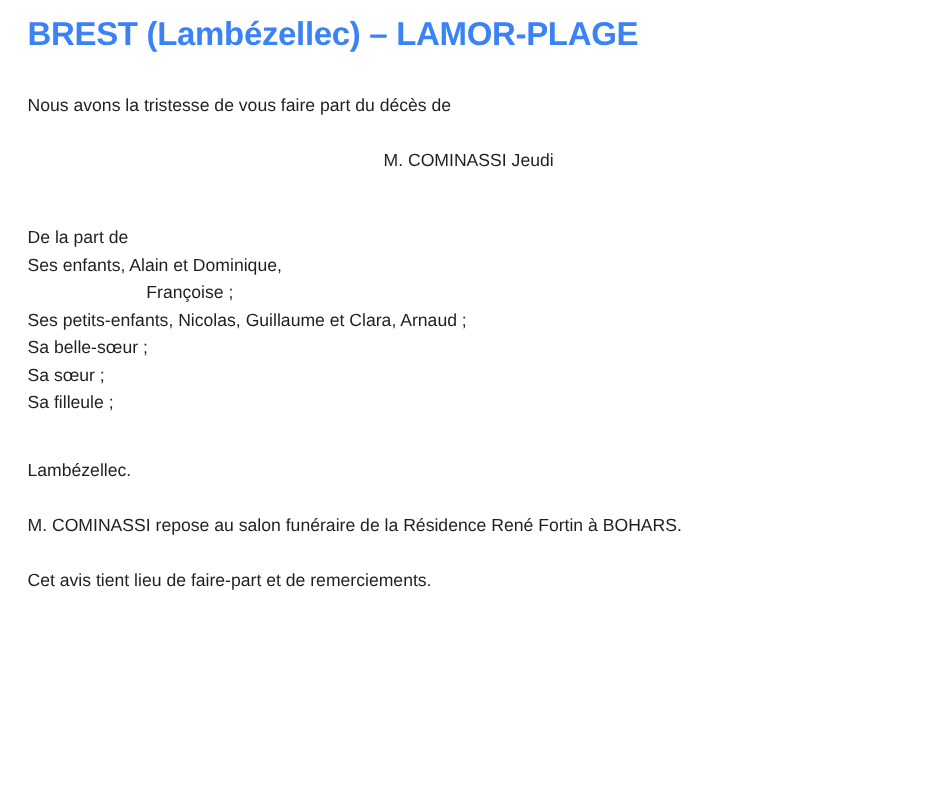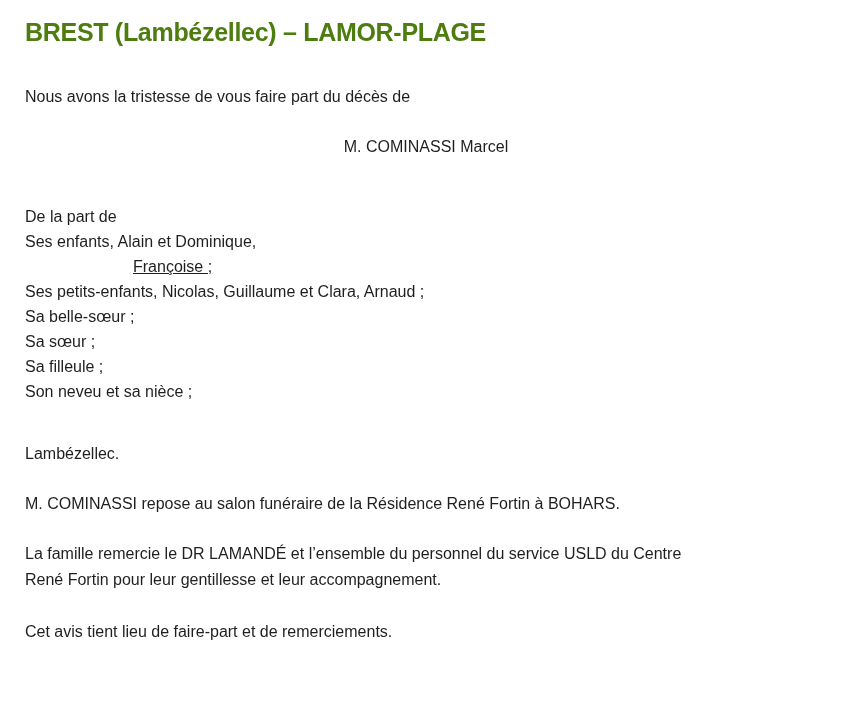--- a/index.html
+++ b/index.html
@@ -16,26 +16,26 @@
     color: #1f1f1f;
   }
   .page {
     width: 857px;
     height: 718px;
     box-sizing: border-box;
     padding: 16px 30px 0 25px;
     background: #ffffff;
   }
   .title {
-    font-size: 25px;
+    font-size: 30px;
     font-weight: bold;
     line-height: 32px;
     letter-spacing: -0.3px;
     margin: 0 0 36px 0;
-    color: #4d7c0f;
+    color: #3b82f6;
   }
   .line {
     font-size: 16px;
     line-height: 26px;
     margin: 0;
     white-space: nowrap;
   }
   .intro {
     margin-bottom: 24px;
   }
@@ -48,21 +48,20 @@
   }
   .family {
     margin-bottom: 37px;
     margin-top: 44px;
   }
   .family .line {
     line-height: 25px;
   }
   .family .indented {
     padding-left: 108px;
-    text-decoration: underline;
   }
   .ceremony {
     margin-bottom: 24px;
   }
   .repose {
     margin-bottom: 24px;
   }
   .thanks {
     margin-bottom: 26px;
   }
@@ -70,40 +69,35 @@
 </head>
 <body>
 
 <div class="page">
 
   <h1 class="title">BREST (Lambézellec) – LAMOR-PLAGE</h1>
 
   <p class="line intro">Nous avons la tristesse de vous faire part du décès de</p>
 
   <div class="deceased">
-    <p class="line">M. COMINASSI Marcel</p>
+    <p class="line">M. COMINASSI Jeudi</p>
   </div>
 
   <div class="family">
     <p class="line">De la part de</p>
     <p class="line">Ses enfants, Alain et Dominique,</p>
     <p class="line indented">Françoise ;</p>
     <p class="line">Ses petits-enfants, Nicolas, Guillaume et Clara, Arnaud ;</p>
     <p class="line">Sa belle-sœur ;</p>
     <p class="line">Sa sœur ;</p>
     <p class="line">Sa filleule ;</p>
-    <p class="line">Son neveu et sa nièce ;</p>
   </div>
 
   <div class="ceremony">
     <p class="line">Lambézellec.</p>
   </div>
 
   <p class="line repose">M. COMINASSI repose au salon funéraire de la Résidence René Fortin à BOHARS.</p>
 
-  <div class="thanks">
-    <p class="line">La famille remercie le DR LAMANDÉ et l’ensemble du personnel du service USLD du Centre</p>
-    <p class="line">René Fortin pour leur gentillesse et leur accompagnement.</p>
-  </div>
 
   <p class="line closing">Cet avis tient lieu de faire-part et de remerciements.</p>
 
 </div>
 
 </body></html>

